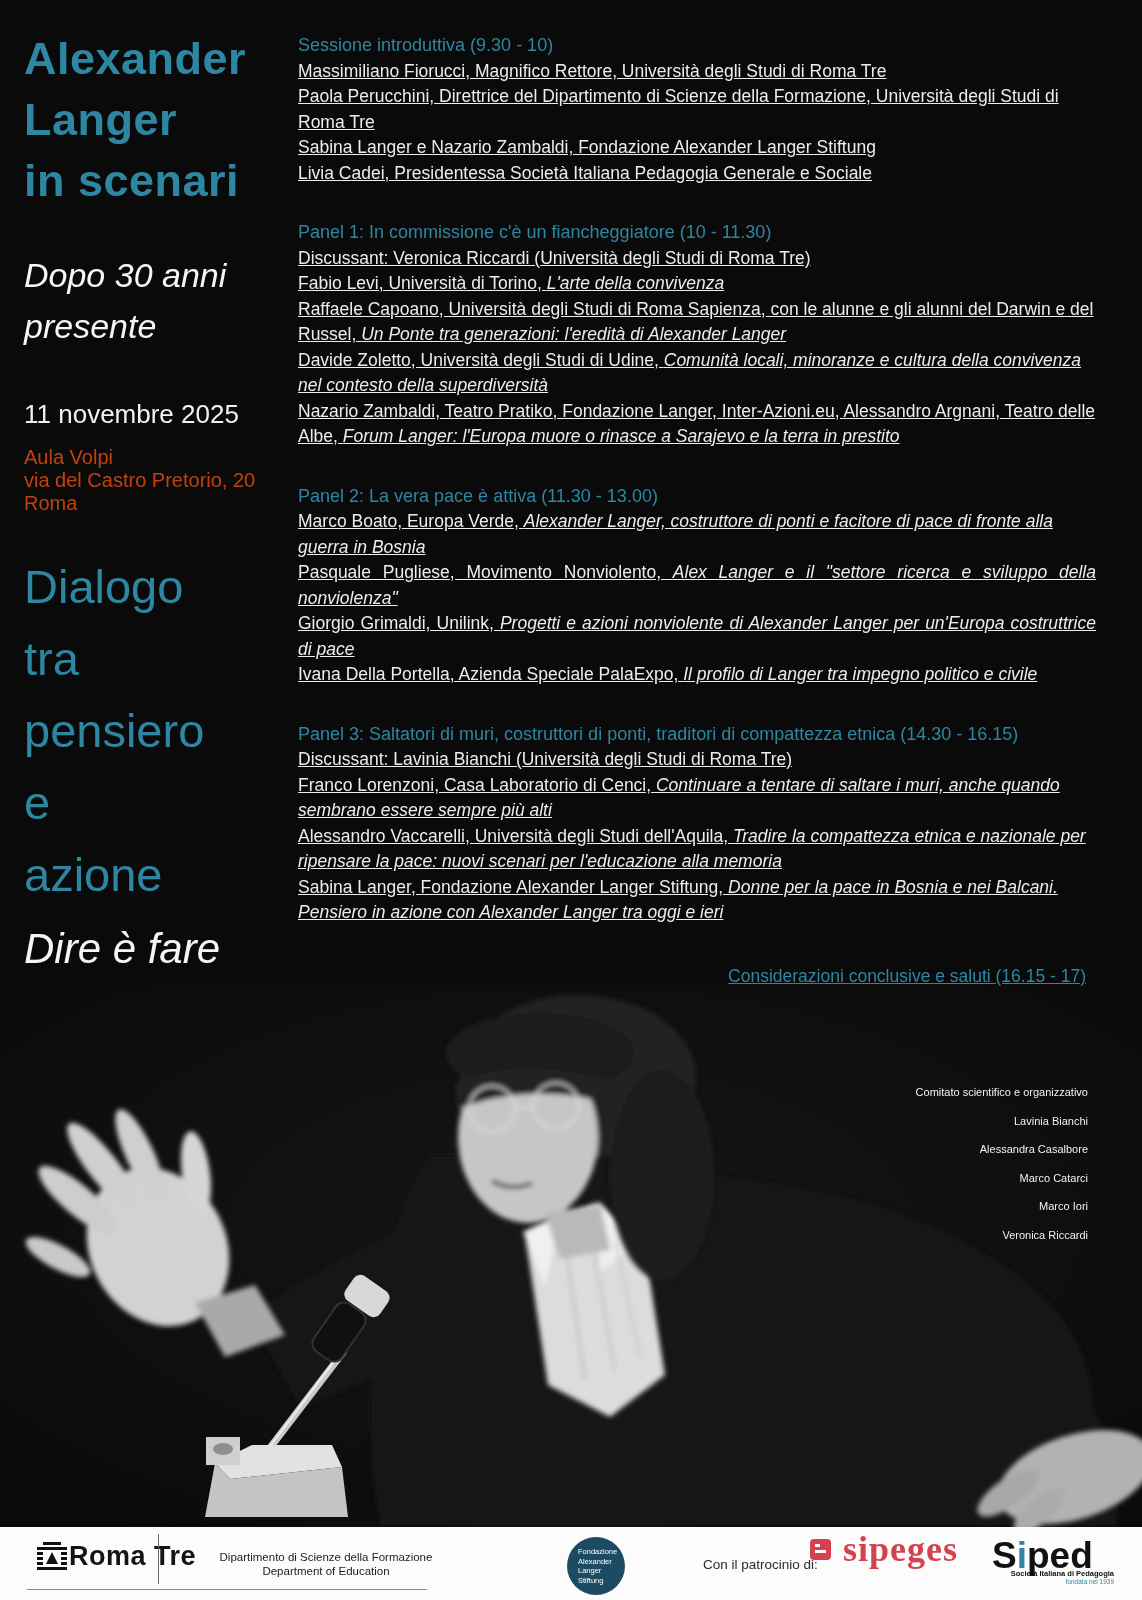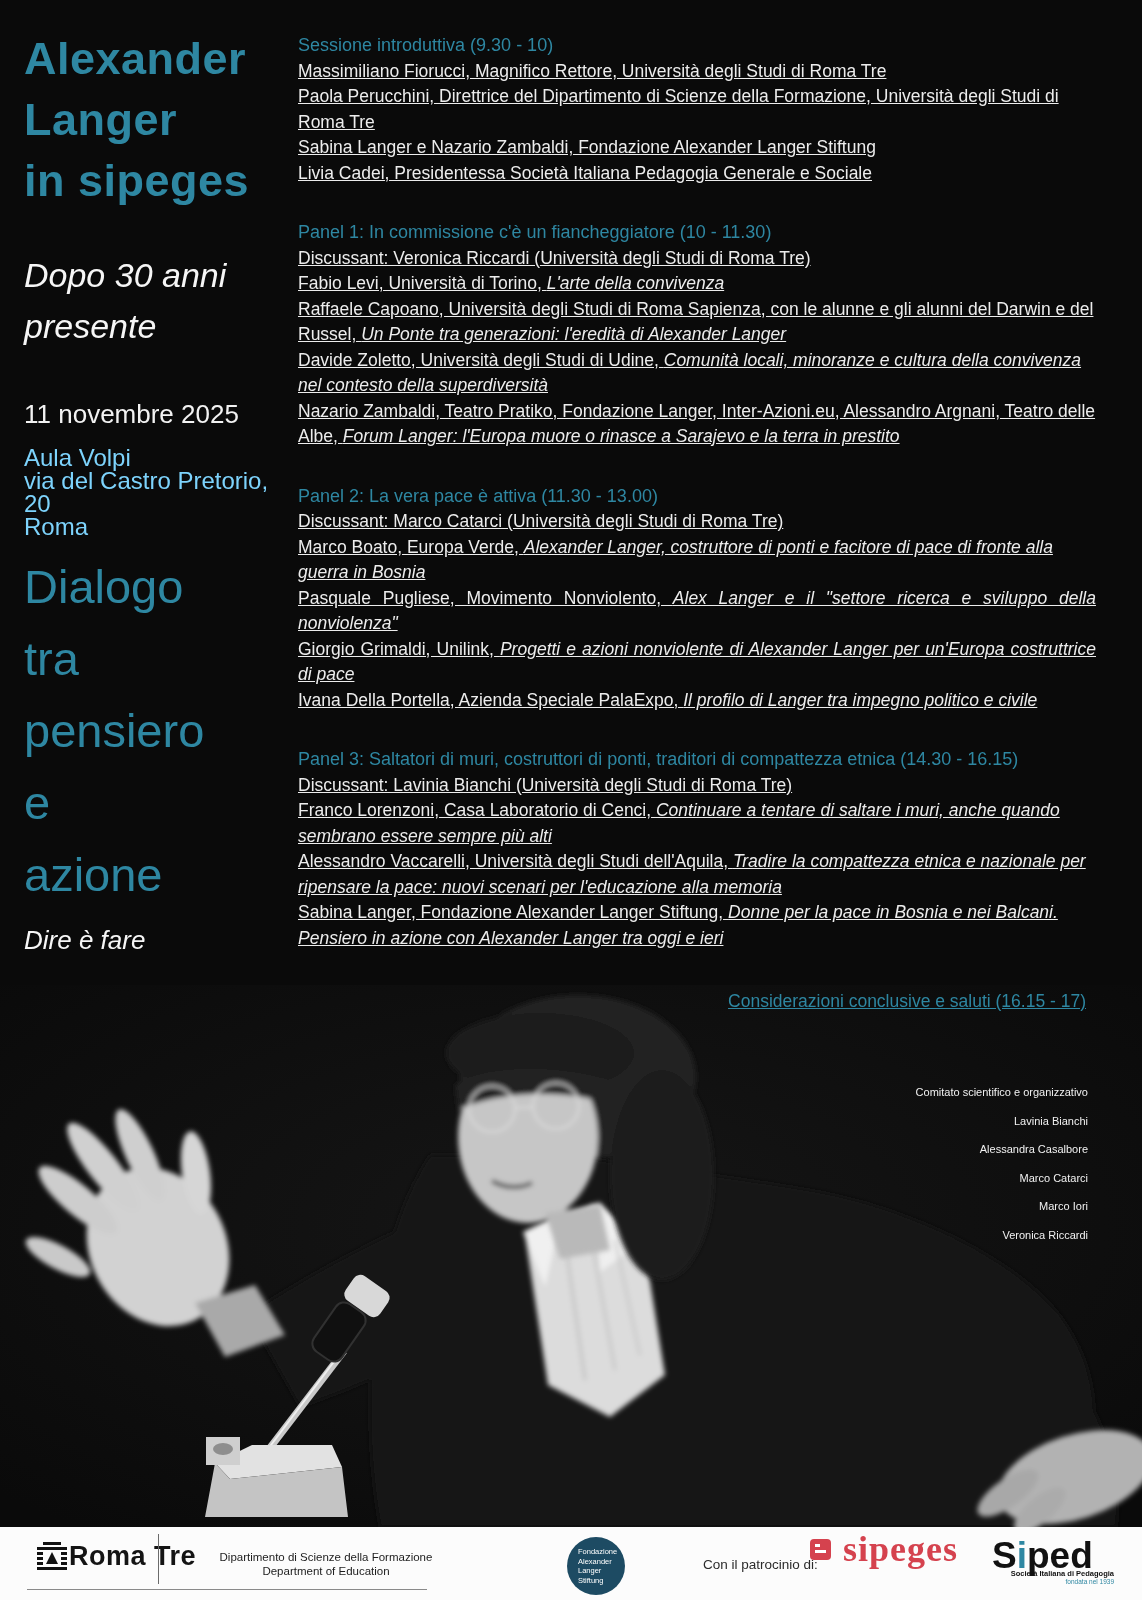--- a/index.html
+++ b/index.html
@@ -11,23 +11,23 @@
   .poster{
     position:relative;width:1142px;height:1600px;background:var(--bg);
     font-family:"Liberation Sans",sans-serif;color:var(--ink);overflow:hidden;
   }
   
   .left-col{position:absolute;left:24px;top:0;width:266px;z-index:3;}
   .main-title{position:absolute;left:0;top:28px;margin:0;font-size:45px;font-weight:bold;
     line-height:61px;color:var(--accent);letter-spacing:.5px;}
   .subtitle{position:absolute;left:0;top:250px;font-style:italic;font-size:34px;line-height:51px;color:#f6f6f6;}
   .event-date{position:absolute;left:0;top:399px;font-size:26px;color:#f2f2f2;}
-  .venue{position:absolute;left:0;top:446px;font-size:24px;line-height:23px;color:#7dd3fc;}
+  .venue{position:absolute;left:0;top:446px;font-size:20px;line-height:23px;color:#c2410c;}
   .motto{position:absolute;left:0;top:551px;font-size:47px;line-height:72px;color:var(--accent);font-weight:400;}
-  .tagline{position:absolute;left:0;top:925px;font-style:italic;font-size:26px;color:#f6f6f6;}
+  .tagline{position:absolute;left:0;top:925px;font-style:italic;font-size:42px;color:#f6f6f6;}
   
   .right-col{position:absolute;left:298px;top:33px;width:798px;z-index:3;font-size:17.5px;line-height:25.5px;}
   .session{margin:0 0 34px 0;}
   .session-title{margin:0;font-size:18px;font-weight:400;color:var(--accent);line-height:25.5px;white-space:nowrap;}
   .item{margin:0;color:#ededed;text-decoration:underline;}
   .item.justify{text-align:justify;}
   .talk{font-style:italic;}
   .closing{margin-top:38px;text-align:right;color:var(--accent);padding-right:10px;}
   
   .committee{position:absolute;right:54px;top:1078px;text-align:right;z-index:3;
@@ -55,21 +55,21 @@
 </style>
 </head>
 <body>
 
 <div class="poster">
 
   <div class="left-col">
     <h1 class="main-title">
         <div>Alexander</div>
         <div>Langer</div>
-        <div>in sipeges</div>
+        <div>in scenari</div>
       </h1>
     <div class="subtitle">
         <div>Dopo 30 anni</div>
         <div>presente</div>
       </div>
     <div class="event-date">11 novembre 2025</div>
     <div class="venue">
         <div>Aula Volpi</div>
         <div>via del Castro Pretorio, 20</div>
         <div>Roma</div>
@@ -96,21 +96,20 @@
         <section class="session">
           <h3 class="session-title">Panel 1: In commissione c'è un fiancheggiatore (10 - 11.30)</h3>
           <p class="item"><span>Discussant: Veronica Riccardi (Università degli Studi di Roma Tre)</span></p>
           <p class="item"><span>Fabio Levi, Università di Torino, </span><span class="talk">L'arte della convivenza</span></p>
           <p class="item"><span>Raffaele Capoano, Università degli Studi di Roma Sapienza, con le alunne e gli alunni del Darwin e del Russel, </span><span class="talk">Un Ponte tra  generazioni: l'eredità di Alexander Langer</span></p>
           <p class="item"><span>Davide Zoletto, Università degli Studi di Udine, </span><span class="talk">Comunità locali, minoranze e cultura della convivenza nel contesto della superdiversità</span></p>
           <p class="item"><span>Nazario Zambaldi, Teatro Pratiko, Fondazione Langer, Inter-Azioni.eu, Alessandro Argnani, Teatro delle Albe, </span><span class="talk">Forum Langer: l'Europa muore o rinasce a Sarajevo e la terra in prestito</span></p>
         </section>
         <section class="session">
           <h3 class="session-title">Panel 2: La vera pace è attiva (11.30 - 13.00)</h3>
-          <p class="item"><span>Discussant: Marco Catarci (Università degli Studi di Roma Tre)</span></p>
           <p class="item"><span>Marco Boato, Europa Verde, </span><span class="talk">Alexander Langer, costruttore di ponti e facitore di pace di fronte alla guerra in Bosnia</span></p>
           <p class="item justify"><span>Pasquale Pugliese, Movimento Nonviolento, </span><span class="talk">Alex Langer e il "settore ricerca e sviluppo della nonviolenza"</span></p>
           <p class="item justify"><span>Giorgio Grimaldi, Unilink, </span><span class="talk">Progetti e azioni nonviolente di Alexander Langer per un'Europa costruttrice di pace</span></p>
           <p class="item"><span>Ivana Della Portella, Azienda Speciale PalaExpo, </span><span class="talk">Il profilo di Langer tra impegno politico e civile</span></p>
         </section>
         <section class="session">
           <h3 class="session-title">Panel 3: Saltatori di muri, costruttori di ponti, traditori di compattezza etnica (14.30 - 16.15)</h3>
           <p class="item"><span>Discussant: Lavinia Bianchi (Università degli Studi di Roma Tre)</span></p>
           <p class="item"><span>Franco Lorenzoni, Casa Laboratorio di Cenci, </span><span class="talk">Continuare a tentare di saltare i muri, anche quando sembrano essere sempre più alti</span></p>
           <p class="item"><span>Alessandro Vaccarelli, Università degli Studi dell'Aquila, </span><span class="talk">Tradire la compattezza etnica e nazionale per ripensare la pace: nuovi scenari per l'educazione alla memoria</span></p>

